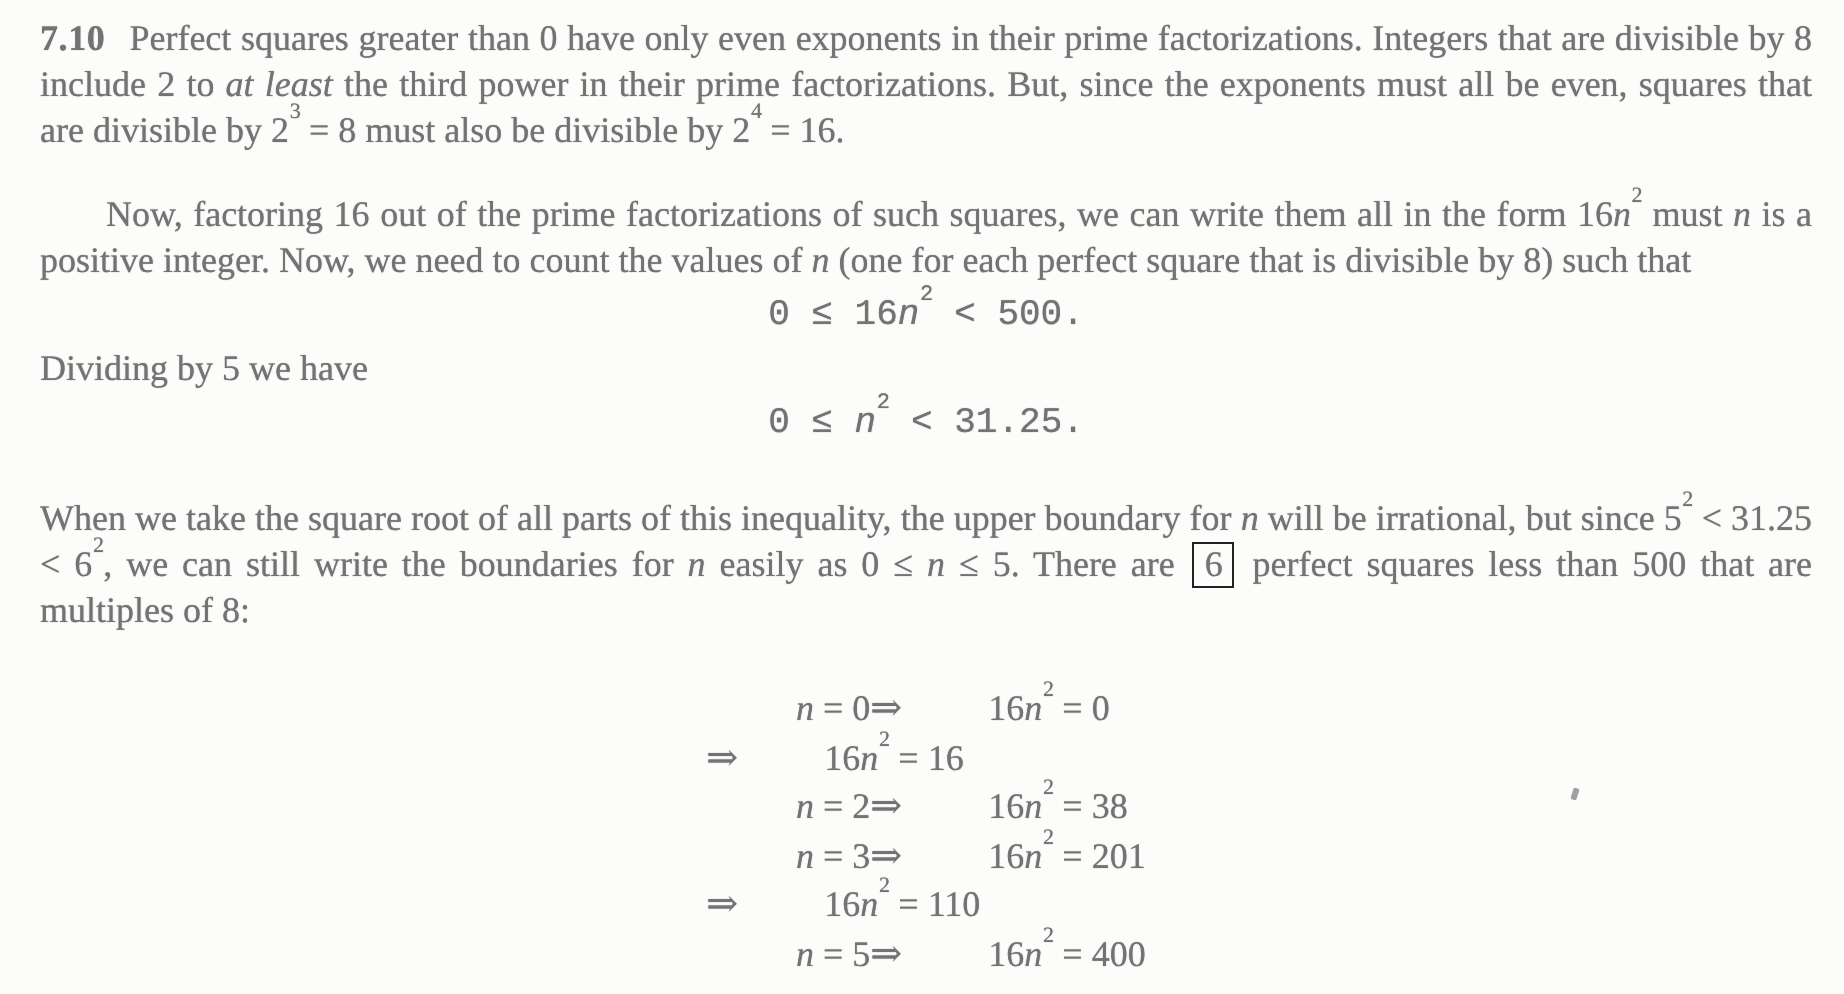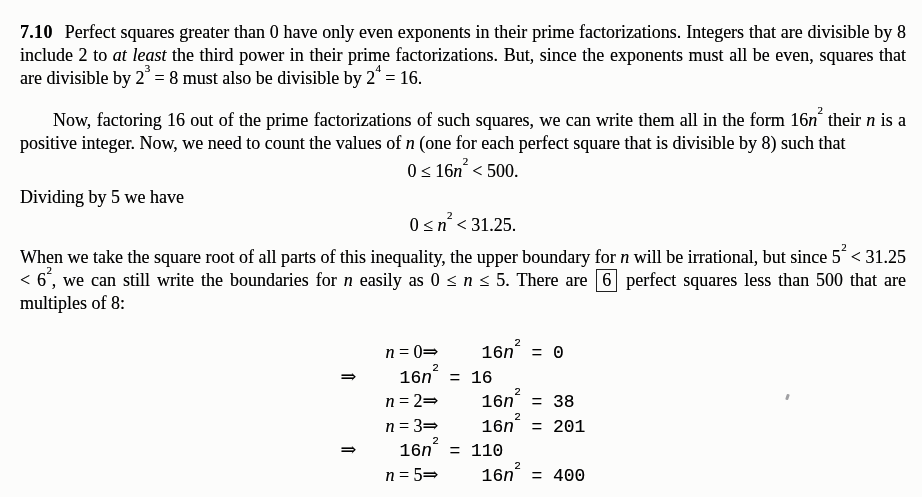--- a/index.html
+++ b/index.html
@@ -6,43 +6,44 @@
   html, body { width: 922px; height: 497px; }
   body {
     font-family: "Liberation Serif", "DejaVu Serif", serif;
     background: #ffffff;
   }
   .page {
     position: relative;
     width: 922px;
     height: 497px;
     background: #fcfcfb;
-    color: #000000;
-    padding: 21px 16px 0 20px;
+    color: #737373;
+    padding: 8px 16px 0 20px;
     overflow: hidden;
     font-size: 18px;
     line-height: 23px;
     text-shadow: 0 0 0.5px rgba(25,25,25,0.55);
   }
   p.para {
     text-align: justify;
   }
   .pnum {
     font-weight: bold;
     margin-right: 12px;
     letter-spacing: 0.3px;
   }
   .p2 { margin-top: 19px; text-indent: 33px; }
-  .p3 { margin-top: 8px; }
+  .p3 { margin-top: 23px; }
   .interline { margin-top: 2px; text-align: left; }
   .equation {
     margin-top: 3px;
     height: 26px;
     line-height: 26px;
     text-align: center;
+    font-family: Liberation Mono, monospace;
   }
   .equation + .interline { margin-top: 2px; }
   i.mi { font-style: italic; }
   sup.msup {
     font-size: 11px;
     line-height: 0;
     position: relative;
     top: -0.45em;
     left: 0.03em;
   }
@@ -63,41 +64,41 @@
   }
   .trow {
     display: flex;
     align-items: baseline;
     height: 24.5px;
     line-height: 24.5px;
     white-space: pre;
   }
   .trow .c1 { width: 82px; text-align: right; }
   .trow .c2 { width: 59px; text-align: left; font-size: 19px; }
-  .trow .c3 { text-align: left; font-family: Liberation Mono, monospace; }
+  .trow .c3 { text-align: left; }
   .speck {
     position: absolute;
     left: 786px;
     top: 394px;
     width: 3px;
     height: 6px;
     background: #6f6f73;
     opacity: 0.65;
     transform: rotate(18deg);
     border-radius: 1px;
   }
 </style>
 </head>
 <body>
 
 <div class="page">
 
   <p class="para p1"><span class="pnum">7.10</span><span>Perfect squares greater than 0 have only even exponents in their prime factorizations.  Integers that are divisible by 8 include 2 to </span><i class="mi">at least</i><span> the third power in their prime factorizations.  But, since the exponents must all be even, squares that are divisible by 2</span><sup class="msup">3</sup><span> = 8 must also be divisible by 2</span><sup class="msup">4</sup><span> = 16.</span></p>
 
-  <p class="para p2"><span>Now, factoring 16 out of the prime factorizations of such squares, we can write them all in the form 16</span><i class="mi">n</i><sup class="msup">2</sup><span> their </span><i class="mi">n</i><span> is a positive integer.  Now, we need to count the values of </span><i class="mi">n</i><span> (one for each perfect square that is divisible by 8) such that</span></p>
+  <p class="para p2"><span>Now, factoring 16 out of the prime factorizations of such squares, we can write them all in the form 16</span><i class="mi">n</i><sup class="msup">2</sup><span> must </span><i class="mi">n</i><span> is a positive integer.  Now, we need to count the values of </span><i class="mi">n</i><span> (one for each perfect square that is divisible by 8) such that</span></p>
 
   <div class="equation"><span class="m">0 ≤ 16</span><i class="mi">n</i><sup class="msup">2</sup><span class="m"> &lt; 500.</span></div>
 
   <p class="para interline">Dividing by 5 we have</p>
 
   <div class="equation"><span class="m">0 ≤ </span><i class="mi">n</i><sup class="msup">2</sup><span class="m"> &lt; 31.25.</span></div>
 
   <p class="para p3"><span>When we take the square root of all parts of this inequality, the upper boundary for </span><i class="mi">n</i><span> will be irrational, but since 5</span><sup class="msup">2</sup><span> &lt; 31.25 &lt; 6</span><sup class="msup">2</sup><span>, we can still write the boundaries for </span><i class="mi">n</i><span> easily as 0 ≤ </span><i class="mi">n</i><span> ≤ 5.  There are </span><span class="abox">6</span><span> perfect squares less than 500 that are multiples of 8:</span></p>
 
   <div class="vtable">

